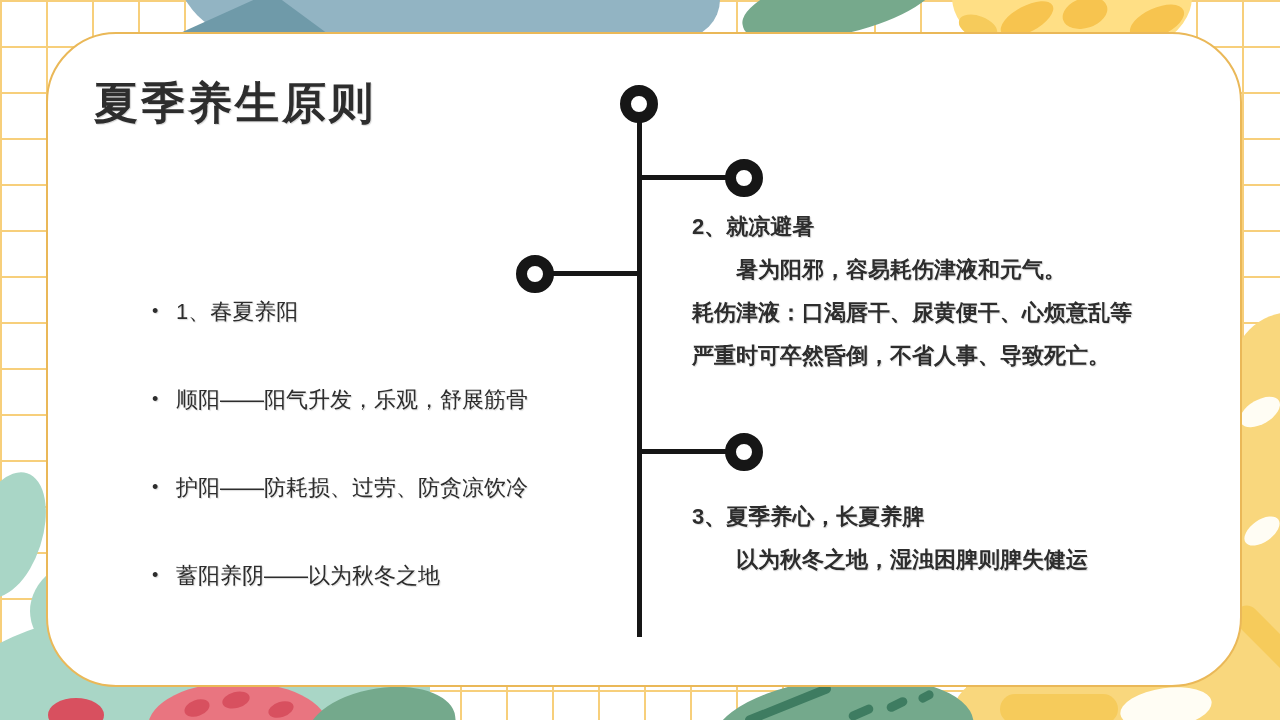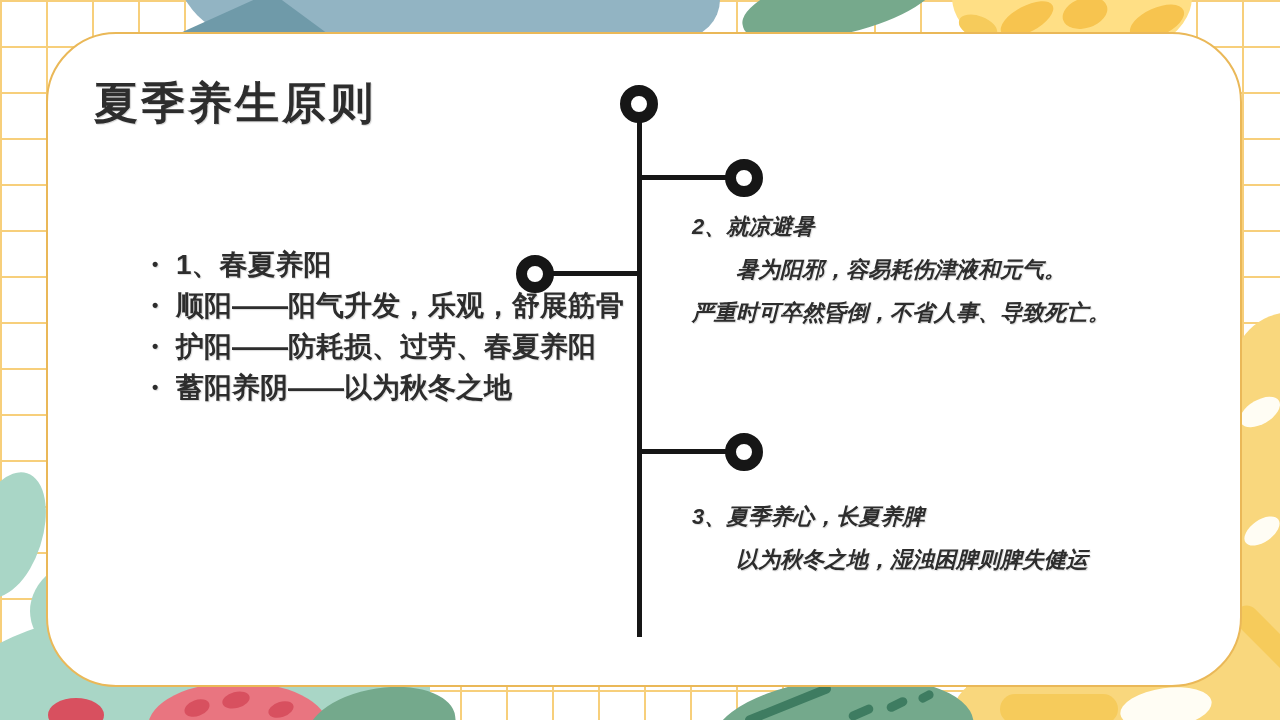--- a/index.html
+++ b/index.html
@@ -80,27 +80,27 @@
   .content{position:absolute;z-index:3;inset:0;}
   .slide-title{
     position:absolute;left:94px;top:74px;margin:0;
     font-size:44px;font-weight:bold;letter-spacing:3px;white-space:nowrap;
     color:var(--text);text-shadow:1px 1px 1px rgba(130,130,130,0.35);
   }
   .yang-list{
     position:absolute;left:150px;top:244px;margin:0;padding:0;list-style:none;
   }
   .yang-list li{
-    position:relative;padding-left:26px;font-size:28px;font-weight:bold;
-    line-height:41px;white-space:nowrap;text-shadow:1px 1px 1px rgba(130,130,130,0.3);
+    position:relative;padding-left:26px;font-size:22px;font-weight:normal;
+    line-height:41px;white-space:nowrap;text-shadow:1px 1px 1px rgba(130,130,130,0.3);margin-top:47px;
   }
   .yang-list li::before{
     content:"•";position:absolute;left:2px;top:0;font-size:18px;line-height:41px;
   }
-  .sec{position:absolute;left:692px;font-style:italic;}
+  .sec{position:absolute;left:692px;}
   .sec-2{top:205px;}
   .sec-3{top:495px;}
   .sec .line{
     font-size:22px;font-weight:bold;line-height:43px;white-space:nowrap;
     text-shadow:1px 1px 1px rgba(130,130,130,0.3);
   }
   .sec .indent{padding-left:44px;}
   
   .timeline-vline{position:absolute;left:637px;top:103px;width:5px;height:534px;background:var(--timeline);}
   .timeline-branch{position:absolute;height:5px;background:var(--timeline);}
@@ -164,27 +164,28 @@
   <div class="timeline-branch br-2"></div>
   <div class="timeline-branch br-3"></div>
   <div class="timeline-node nd-top"></div>
   <div class="timeline-node nd-r1"></div>
   <div class="timeline-node nd-l"></div>
   <div class="timeline-node nd-r2"></div>
 
   <ul class="yang-list">
     <li>1、春夏养阳</li>
     <li>顺阳——阳气升发，乐观，舒展筋骨</li>
-    <li>护阳——防耗损、过劳、春夏养阳</li>
+    <li>护阳——防耗损、过劳、防贪凉饮冷</li>
     <li>蓄阳养阴——以为秋冬之地</li>
   </ul>
 
   <div class="sec sec-2">
     <div class="line">2、就凉避暑</div>
     <div class="line indent">暑为阳邪，容易耗伤津液和元气。</div>
+    <div class="line">耗伤津液：口渴唇干、尿黄便干、心烦意乱等</div>
     <div class="line">严重时可卒然昏倒，不省人事、导致死亡。</div>
   </div>
 
   <div class="sec sec-3">
     <div class="line">3、夏季养心，长夏养脾</div>
     <div class="line indent">以为秋冬之地，湿浊困脾则脾失健运</div>
   </div>
 
 </div>
 

